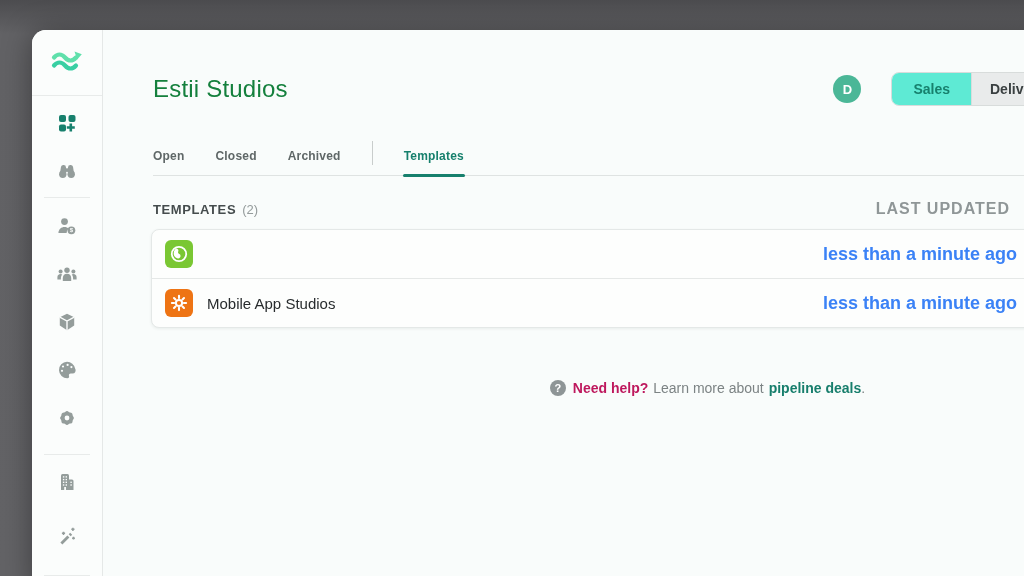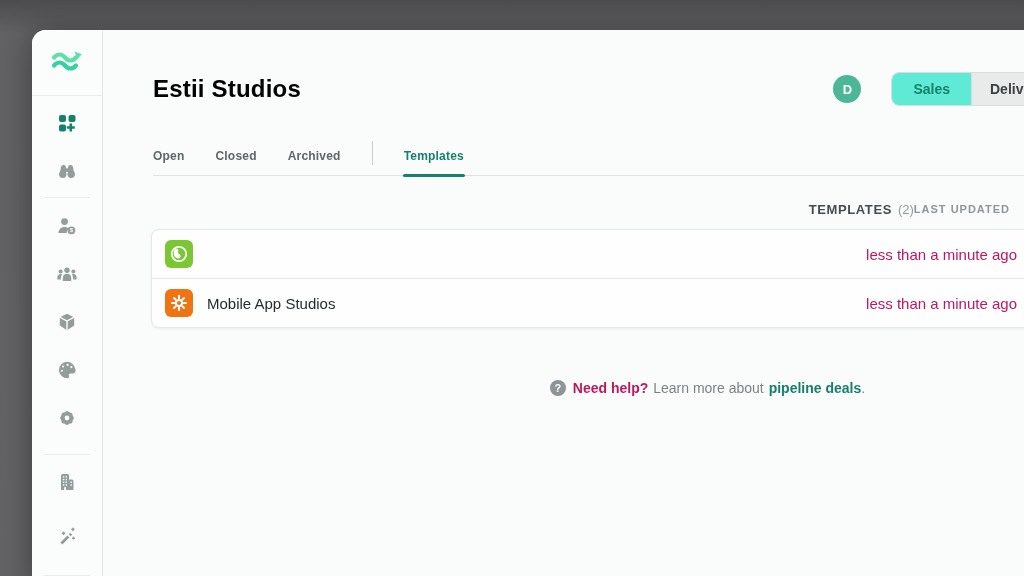--- a/index.html
+++ b/index.html
@@ -22,52 +22,52 @@
   .nav-btn{height:48px;width:100%;display:flex;align-items:center;justify-content:center;cursor:pointer;}
   .nav-btn.tall{height:54px;}
   .nav-btn svg{display:block;}
   .nav-div{width:46px;border-top:1px solid #e8ebea;margin:2px 0 4px;}
   .nav-div.lower{margin:12px 0 0;}
   .ic{fill:#949d9b;}
   .ic-active{fill:#17806d;}
   
   .main{flex:1;display:flex;flex-direction:column;position:relative;}
   .header{display:flex;align-items:center;margin:42px 0 0 50px;}
-  .page-title{flex:1;font-size:24px;font-weight:700;color:#000000;letter-spacing:.2px;}
+  .page-title{flex:1;font-size:24px;font-weight:400;color:#15803d;letter-spacing:.2px;}
   .avatar{width:28px;height:28px;border-radius:50%;background:#4bb797;color:#fff;
     font-size:13px;font-weight:700;display:flex;align-items:center;justify-content:center;
     margin-right:30px;cursor:pointer;}
   .seg{display:flex;height:34px;border:1px solid #d8dcdb;border-radius:8px;overflow:hidden;
     box-sizing:border-box;flex-shrink:0;}
   .seg-btn{display:flex;align-items:center;font-size:14px;font-weight:700;cursor:pointer;white-space:nowrap;}
   .seg-sales{background:#5eead4;color:#17806d;padding:0 21px;border-right:1px solid #d8dcdb;}
   .seg-delivery{background:#e9ebeb;color:#3a4041;padding:0 18px;width:83px;}
   
   .tabs{display:flex;align-items:flex-end;gap:31px;margin:35px 0 0 50px;border-bottom:1px solid #dfe3e2;}
   .tab{font-size:12px;font-weight:600;color:#5f6767;padding-bottom:12px;position:relative;
     letter-spacing:.2px;cursor:pointer;}
   .tab.active{color:#17806d;font-weight:700;}
   .tab.active::after{content:"";position:absolute;left:-1px;right:-1px;bottom:-2px;height:3.5px;
     background:#17806d;border-radius:2px;}
   .tab-sep{width:1px;height:24px;background:#c9cdcc;margin-bottom:10px;}
   
-  .list-head{display:flex;justify-content:flex-end;align-items:center;margin:24px 82px 0 50px;}
+  .list-head{display:flex;justify-content:space-between;align-items:center;margin:24px 82px 0 50px;}
   .list-title{font-size:13px;font-weight:700;color:#454c4d;letter-spacing:.6px;}
   .list-count{font-size:13px;font-weight:400;color:#949b9b;margin-left:6px;}
-  .col-head{font-size:11px;font-weight:700;color:#8f9697;letter-spacing:1px;}
+  .col-head{font-size:16px;font-weight:700;color:#8f9697;letter-spacing:1px;}
   .card{margin:11px 52px 0 48px;background:#fdfefd;border:1px solid #e4e8e7;border-radius:8px;
     box-shadow:0 1px 3px rgba(40,60,55,.08);}
   .row{display:flex;align-items:center;height:48px;padding:0 22px 0 13px;cursor:pointer;}
   .row + .row{border-top:1px solid #e5e8e7;}
   .row-icon{width:28px;height:28px;border-radius:6px;margin-right:14px;flex-shrink:0;
     display:flex;align-items:center;justify-content:center;}
   .row-icon.globe{background:#7ac733;}
   .row-icon.chip{background:#ee7414;}
   .row-name{font-size:15px;font-weight:500;color:#282c2e;}
-  .row-updated{margin-left:auto;font-size:15px;color:#be185d;}
+  .row-updated{margin-left:auto;font-size:18px;color:#3b82f6;font-weight:bold;}
   
   .help{display:flex;align-items:center;justify-content:center;margin-top:52px;
     transform:translateX(110px);font-size:14px;color:#7c8384;}
   .help-icon{width:16px;height:16px;border-radius:50%;background:#8e9596;color:#fff;
     font-size:11px;font-weight:700;display:flex;align-items:center;justify-content:center;
     margin-right:7px;flex-shrink:0;}
   .help-bold{font-weight:700;color:#be185d;margin-right:.35em;}
   .help-text{margin-right:.35em;}
   .help-link{font-weight:700;color:#177e6c;cursor:pointer;text-align:center;}
 </style>

